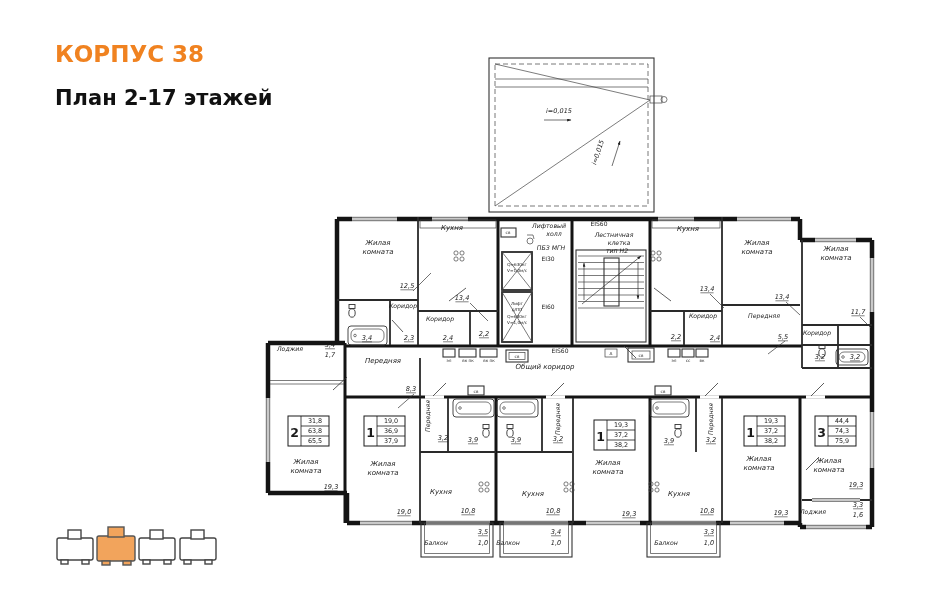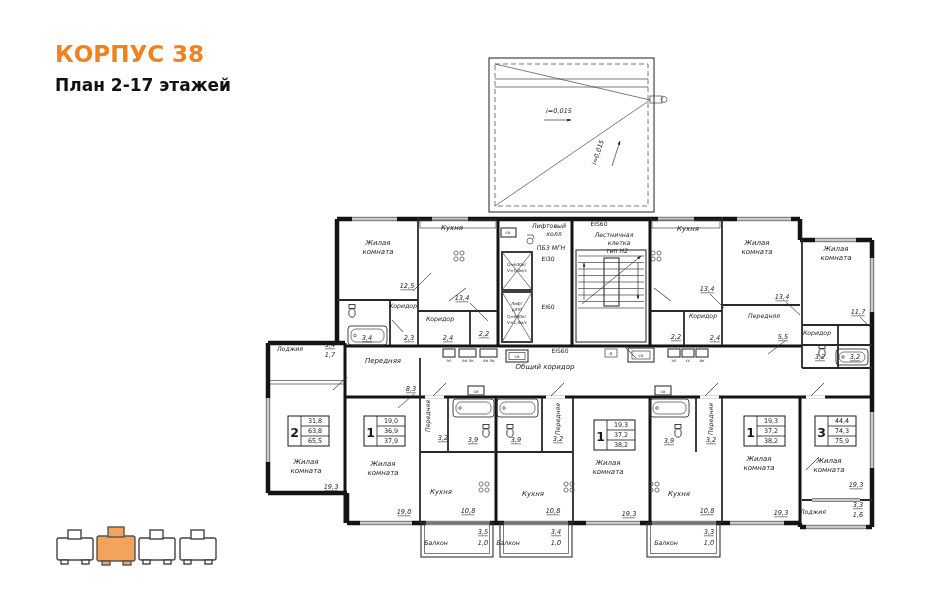--- a/index.html
+++ b/index.html
@@ -1,20 +1,20 @@
 <!DOCTYPE html>
 <html><head>
 <meta charset="utf-8">
 <style>
   html,body{margin:0;padding:0;background:#fff;}
   .page{position:relative;width:941px;height:600px;background:#fff;overflow:hidden;
         font-family:"DejaVu Sans","Liberation Sans",sans-serif;}
   .title-block{position:absolute;left:55px;top:40px;line-height:1.25;}
   .t1,.t2{font-size:23px;font-weight:bold;color:#F08220;}
-  .t3{font-size:17px;font-weight:bold;color:#111;margin-top:6px;}
+  .t3{font-size:21px;font-weight:bold;color:#111;margin-top:16px;}
   svg{position:absolute;left:0;top:0;}
   
   .w5{stroke:#141414;stroke-width:4.5;fill:none;}
   .w3{stroke:#141414;stroke-width:3;fill:none;}
   .w2{stroke:#2a2a2a;stroke-width:1.8;fill:none;}
   .w1{stroke:#333;stroke-width:1.1;fill:none;}
   .thin{stroke:#444;stroke-width:0.7;fill:none;}
   .dash{stroke:#555;stroke-width:0.8;fill:none;stroke-dasharray:5 3;}
   .winw{stroke:#fff;stroke-width:5;fill:none;}
   .winl{stroke:#222;stroke-width:0.8;fill:none;}

